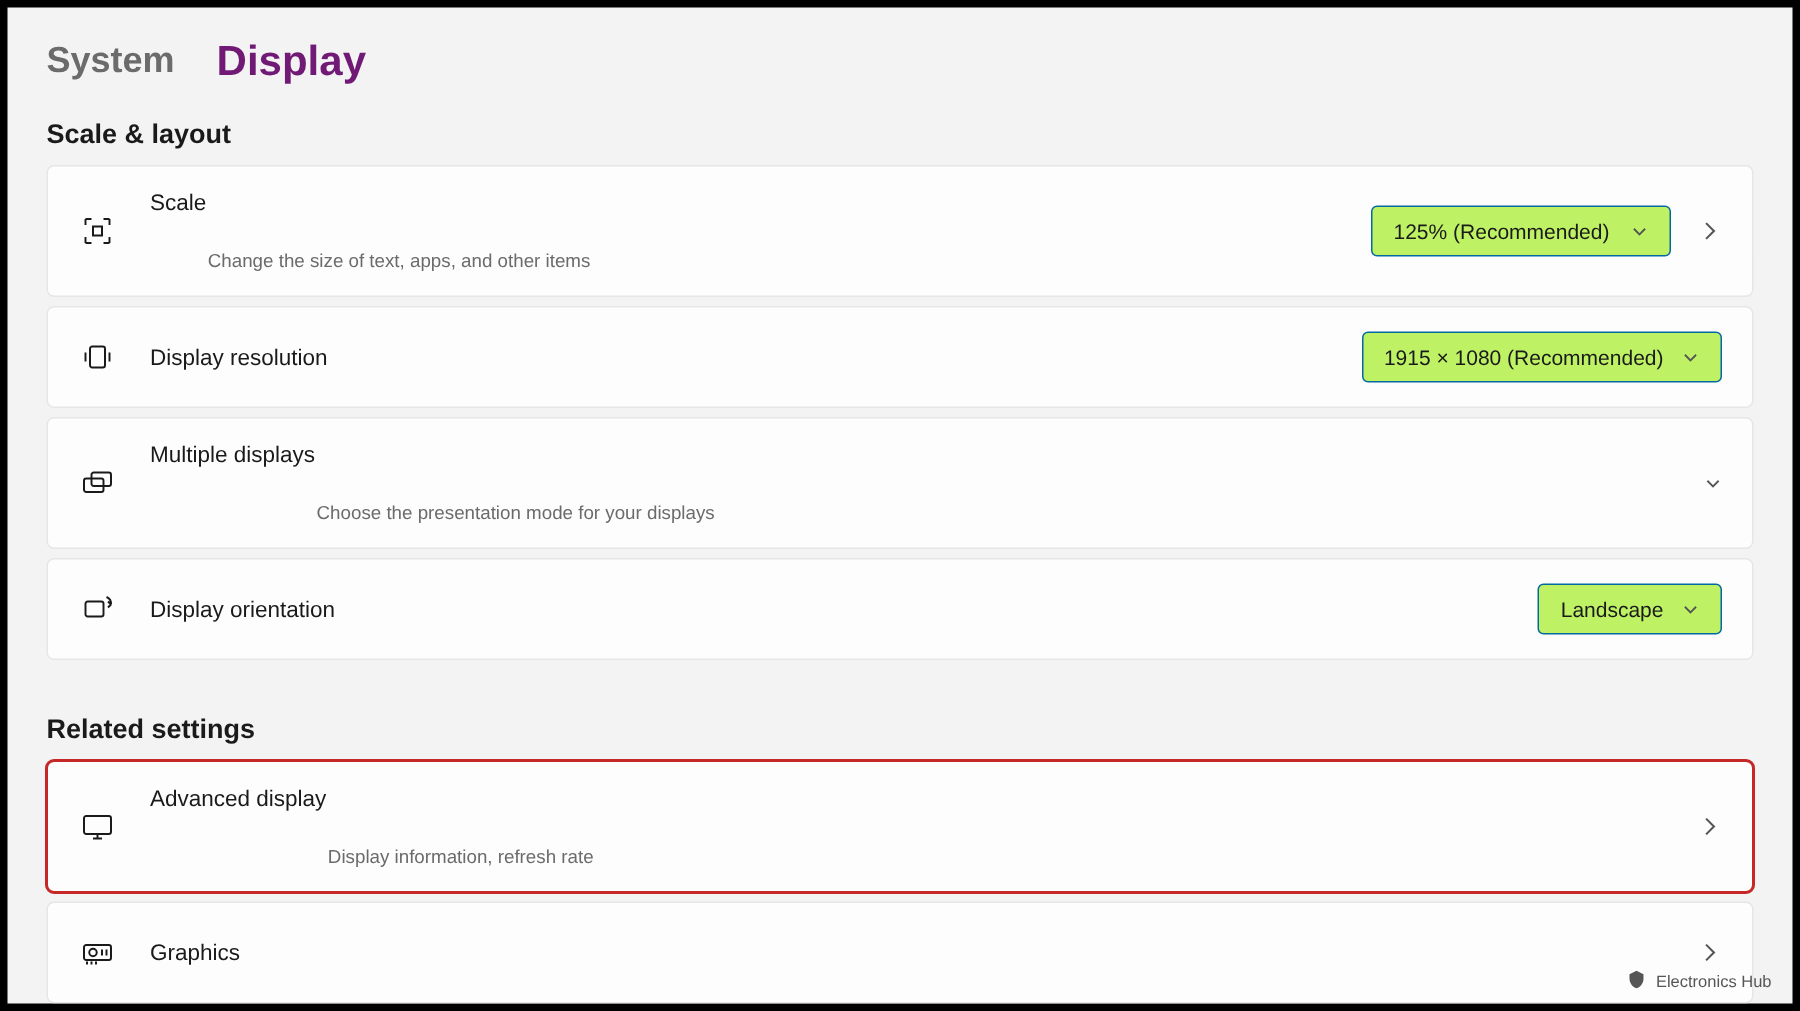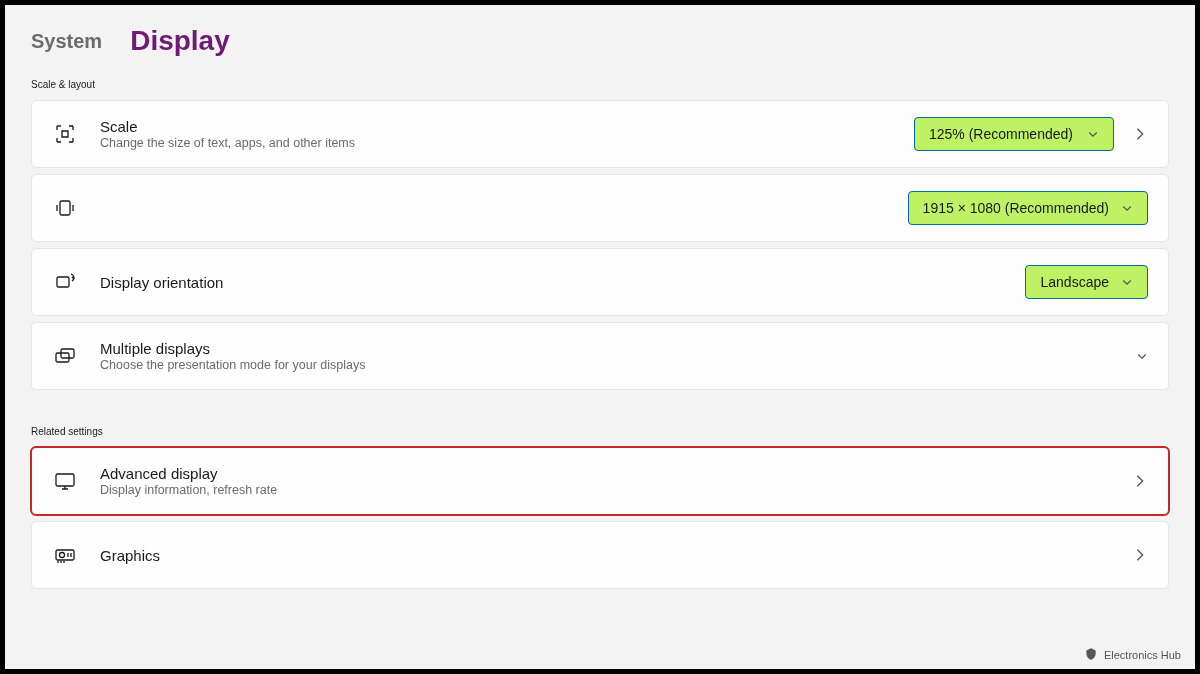--- a/index.html
+++ b/index.html
@@ -17,38 +17,38 @@
     padding: 20px 26px 0 26px;
     position: relative;
   }
   .breadcrumb {
     display: flex;
     align-items: center;
     gap: 14px;
     margin-bottom: 22px;
   }
   .crumb-parent {
-    font-size: 20px;
+    font-size: 24px;
     font-weight: 600;
     color: #6b6b6b;
     cursor: pointer;
   }
   .crumb-sep {
     font-size: 18px;
     color: #6b6b6b;
     margin-top: 2px;
   }
   .crumb-current {
     font-size: 28px;
     font-weight: 600;
     color: #701a75;
   }
   .section-label {
-    font-size: 10px;
-    font-weight: 400;
+    font-size: 18px;
+    font-weight: 700;
     color: #1a1a1a;
     margin-bottom: 10px;
     margin-top: 6px;
   }
   .section-label.mt {
     margin-top: 36px;
   }
   .card {
     background: #fdfdfd;
     border: 1px solid #e6e6e6;
@@ -71,31 +71,31 @@
     display: flex;
     align-items: center;
     justify-content: center;
     flex-shrink: 0;
     color: #1a1a1a;
   }
   .card-icon svg { width: 24px; height: 24px; stroke: #1a1a1a; fill: none; stroke-width: 1.3; }
   .card-text {
     flex: 1;
     display: flex;
-    flex-direction: column;
     gap: 1px;
   }
   .card-title {
     font-size: 15px;
     font-weight: 400;
     color: #1a1a1a;
   }
   .card-sub {
     font-size: 12.5px;
     color: #6b6b6b;
+    margin-top: 40px;
   }
   .card-right {
     display: flex;
     align-items: center;
     gap: 18px;
   }
   .dropdown {
     background: #bef264;
     border: 1px solid #0369a1;
     border-radius: 4px;
@@ -178,75 +178,76 @@
   </div>
 
   <div class="card">
     <div class="card-icon">
       <svg viewBox="0 0 24 24">
           <rect x="7" y="5" width="10" height="14" rx="1.5"></rect>
           <path d="M4 9 v6 M20 9 v6"></path>
         </svg>
     </div>
     <div class="card-text">
+      <span class="card-title">Display resolution</span>
     </div>
     <div class="card-right">
       <div class="dropdown wider">
         <span class="dropdown-label">1915 × 1080 (Recommended)</span>
         <span class="chevron-down">
             <svg viewBox="0 0 16 16">
               <polyline points="3,6 8,11 13,6"></polyline>
             </svg>
           </span>
       </div>
     </div>
   </div>
 
   <div class="card">
     <div class="card-icon">
       <svg viewBox="0 0 24 24">
+          <rect x="3" y="9" width="13" height="9" rx="1.5"></rect>
+          <rect x="8" y="5" width="13" height="9" rx="1.5"></rect>
+        </svg>
+    </div>
+    <div class="card-text">
+      <span class="card-title">Multiple displays</span>
+      <span class="card-sub">Choose the presentation mode for your displays</span>
+    </div>
+    <div class="card-right">
+      <span class="chevron-down">
+          <svg viewBox="0 0 16 16">
+            <polyline points="3,6 8,11 13,6"></polyline>
+          </svg>
+        </span>
+    </div>
+  </div>
+
+  <div class="card">
+    <div class="card-icon">
+      <svg viewBox="0 0 24 24">
           <rect x="4" y="7" width="12" height="10" rx="1.5"></rect>
           <path d="M18 4 a5 5 0 0 1 3 5 M21 9 l-2 -2 M21 9 l-2 2"></path>
         </svg>
     </div>
     <div class="card-text">
       <span class="card-title">Display orientation</span>
     </div>
     <div class="card-right">
       <div class="dropdown">
         <span class="dropdown-label">Landscape</span>
         <span class="chevron-down">
             <svg viewBox="0 0 16 16">
               <polyline points="3,6 8,11 13,6"></polyline>
             </svg>
           </span>
       </div>
     </div>
   </div>
 
-  <div class="card">
-    <div class="card-icon">
-      <svg viewBox="0 0 24 24">
-          <rect x="3" y="9" width="13" height="9" rx="1.5"></rect>
-          <rect x="8" y="5" width="13" height="9" rx="1.5"></rect>
-        </svg>
-    </div>
-    <div class="card-text">
-      <span class="card-title">Multiple displays</span>
-      <span class="card-sub">Choose the presentation mode for your displays</span>
-    </div>
-    <div class="card-right">
-      <span class="chevron-down">
-          <svg viewBox="0 0 16 16">
-            <polyline points="3,6 8,11 13,6"></polyline>
-          </svg>
-        </span>
-    </div>
-  </div>
-
   <div class="section-label mt">Related settings</div>
 
   <div class="card highlighted">
     <div class="card-icon">
       <svg viewBox="0 0 24 24">
           <rect x="3" y="5" width="18" height="12" rx="1.5"></rect>
           <path d="M9 20 h6 M12 17 v3"></path>
         </svg>
     </div>
     <div class="card-text">

